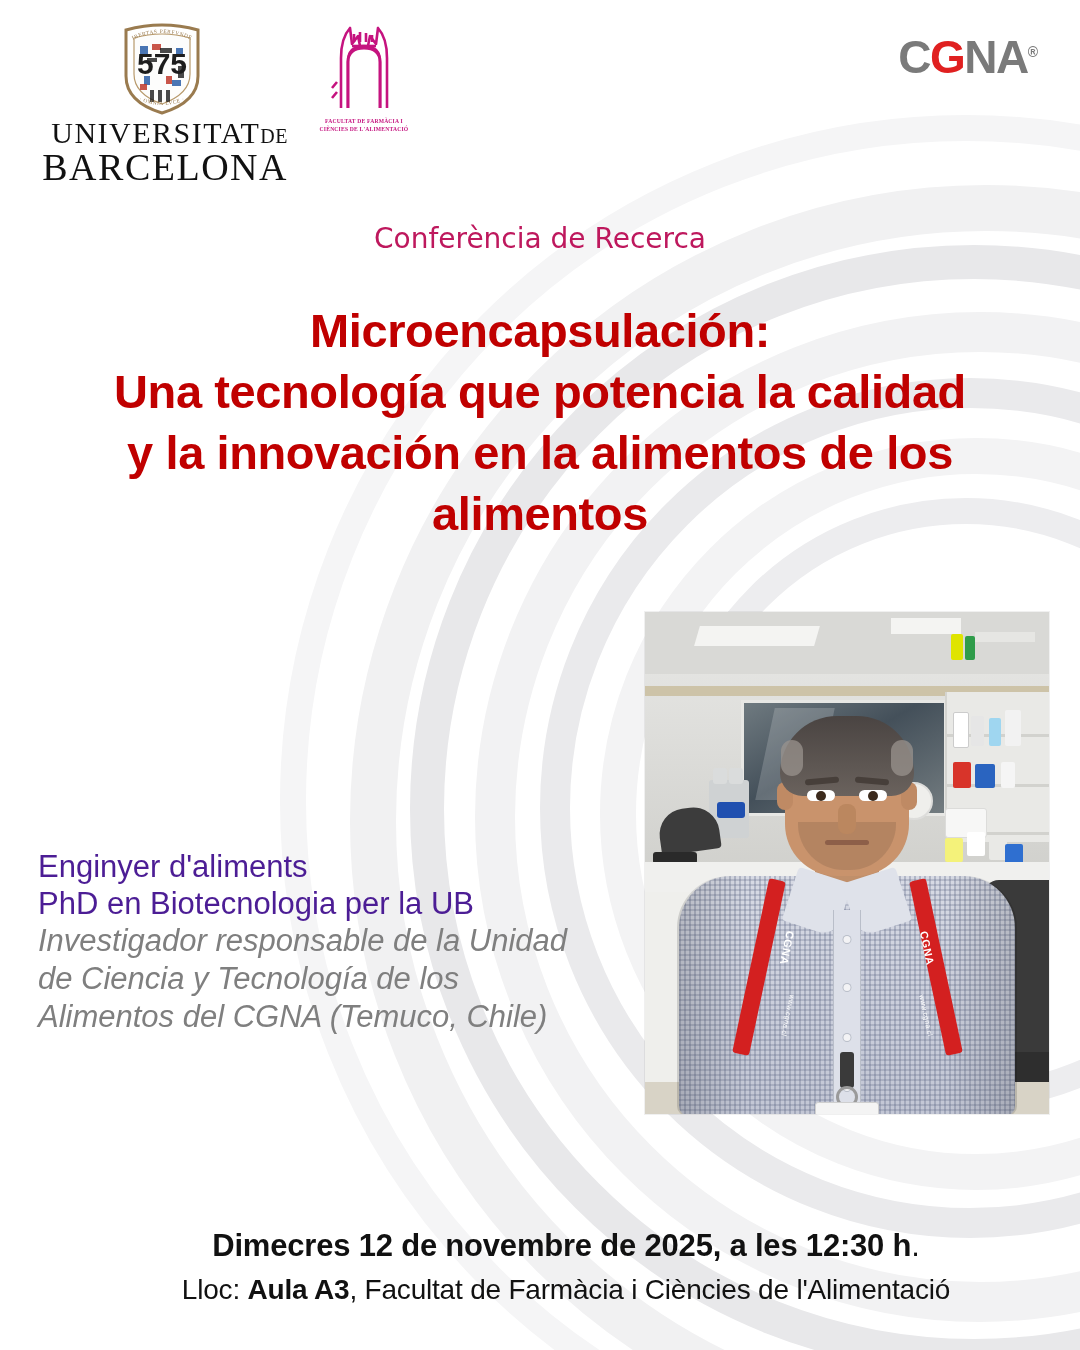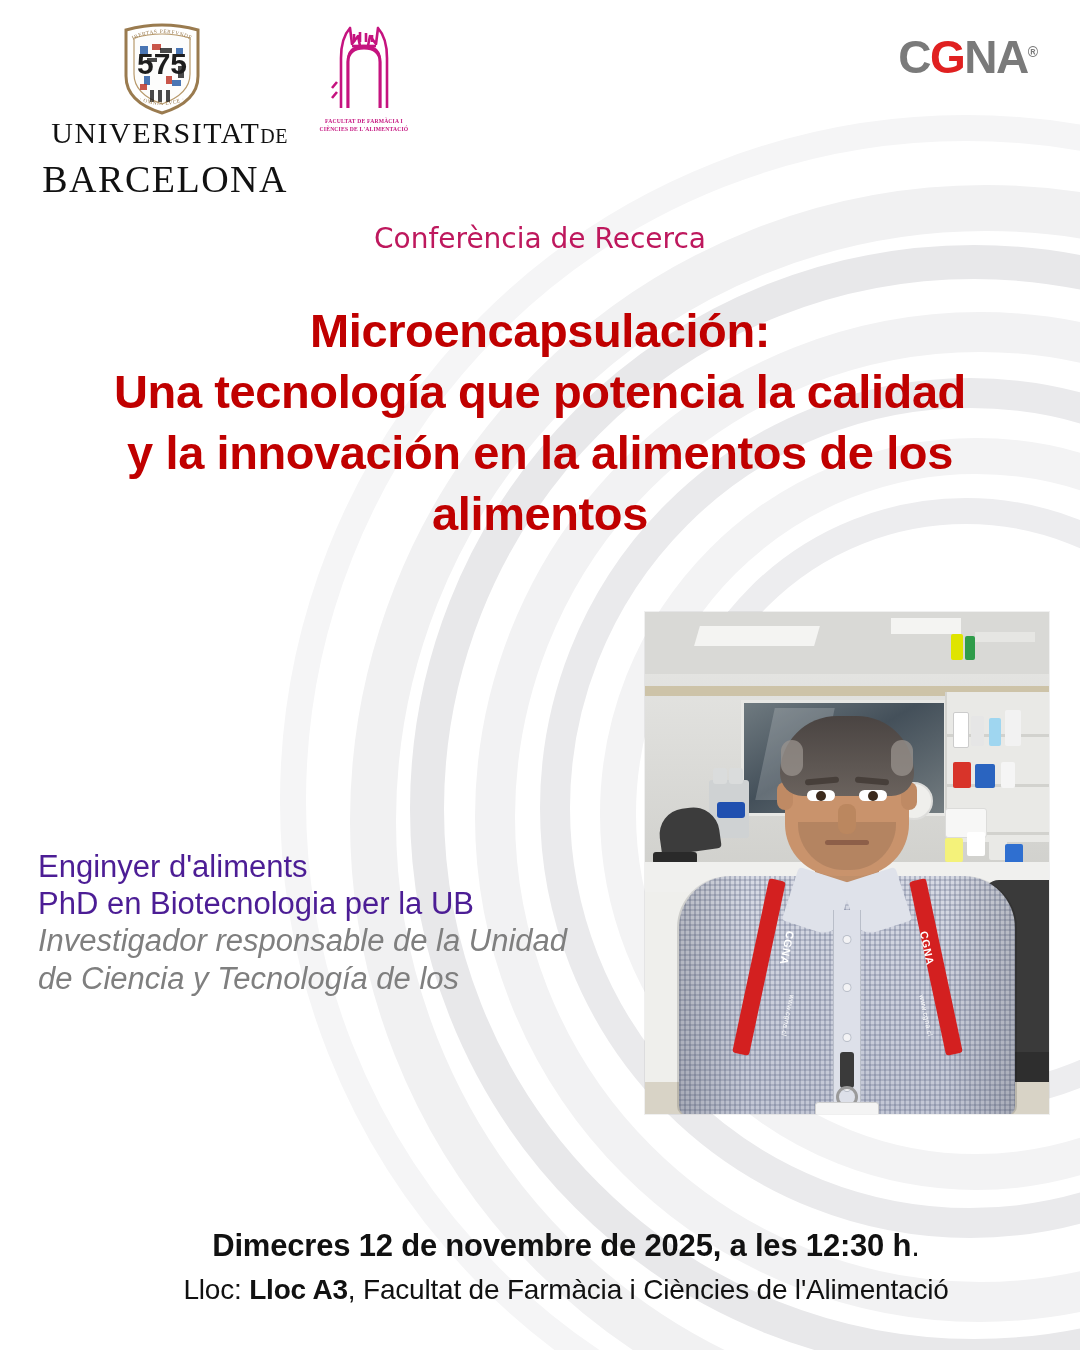--- a/index.html
+++ b/index.html
@@ -45,21 +45,21 @@
     text-align:right;
     font-family:"Liberation Serif", serif;
     color:#111111;
     line-height:1.0;
   }
   .ub-word .l1{
     font-size:30px;letter-spacing:1.5px;white-space:nowrap;
   }
   .ub-word .l1 .de{font-size:20px;letter-spacing:0.5px;}
   .ub-word .l2{
-    font-size:38px;letter-spacing:1.5px;margin-top:12px;white-space:nowrap;
+    font-size:38px;letter-spacing:1.5px;margin-top:0;white-space:nowrap;
   }
 
   .fac-logo{position:absolute;left:318px;top:22px;width:92px;text-align:center;}
   .fac-logo svg{display:block;margin:0 auto;width:72px;height:92px;}
   .fac-cap{
     margin-top:3px;
     color:#c5137f;
     font-size:5.6px;
     font-family:"Liberation Serif", serif;
     font-weight:bold;
@@ -394,20 +394,21 @@
         <div class="badge"></div>
       </div>
     </div>
   </div>
 
   <div class="speaker">
     <div class="sp-line">Enginyer d'aliments</div>
     <div class="sp-line">PhD en Biotecnologia per la UB</div>
     <div class="sp-ital">Investigador responsable de la Unidad</div>
     <div class="sp-ital">de Ciencia y Tecnología de los</div>
+    <div class="sp-ital">Alimentos del CGNA (Temuco, Chile)</div>
   </div>
 
   <div class="footer">
     <div class="f-when"><span>Dimecres 12 de novembre de 2025, a les 12:30 h</span><span class="dot">.</span></div>
-    <div class="f-where"><span>Lloc: </span><b>Lloc A3</b><span>, Facultat de Farmàcia i Ciències de l'Alimentació</span></div>
+    <div class="f-where"><span>Lloc: </span><b>Aula A3</b><span>, Facultat de Farmàcia i Ciències de l'Alimentació</span></div>
   </div>
 
 </div>
 
 </body></html>

